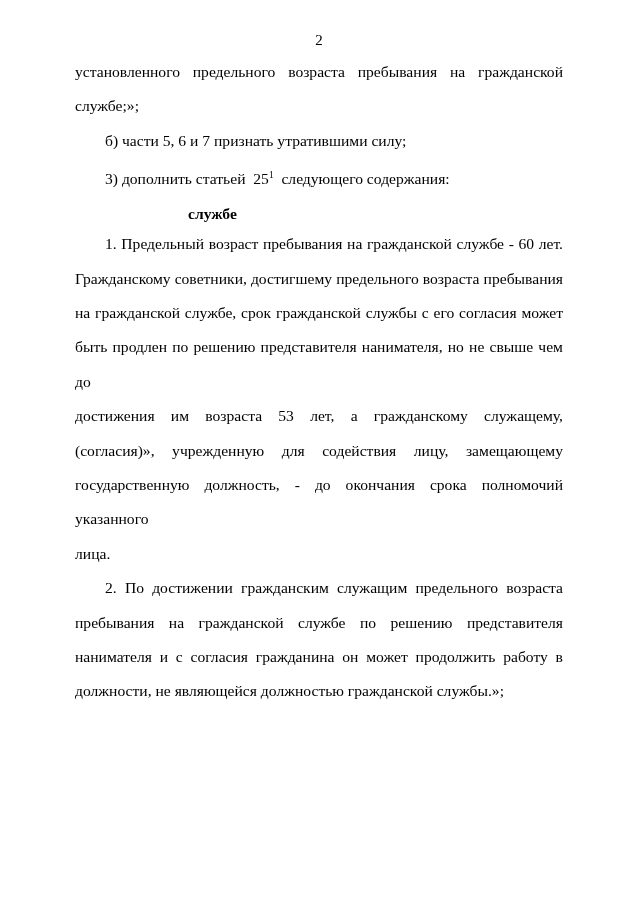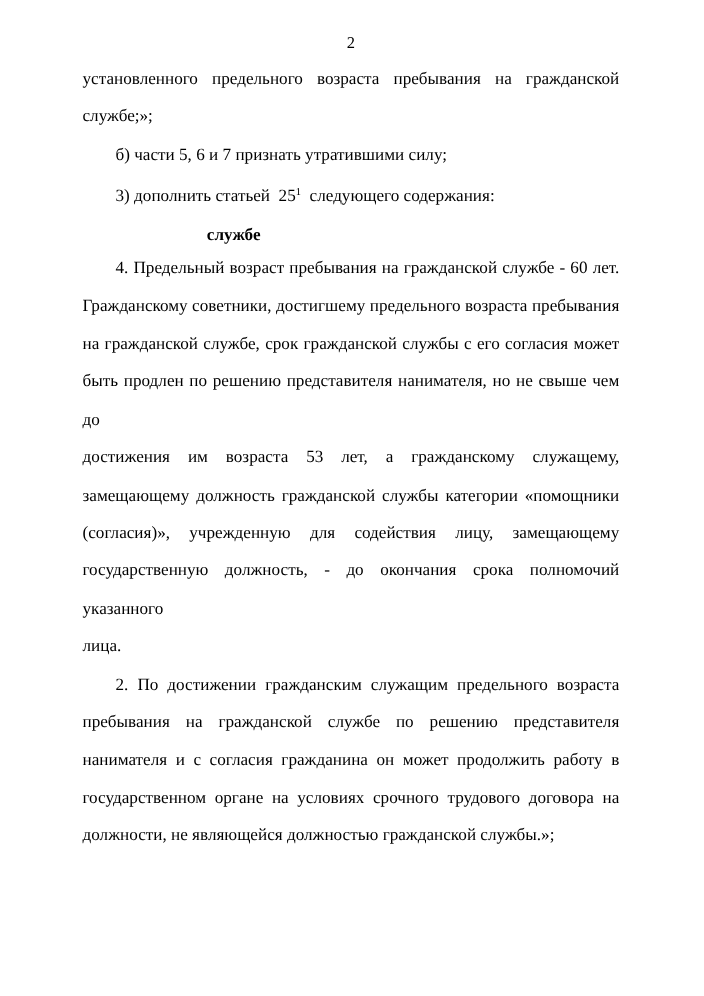--- a/index.html
+++ b/index.html
@@ -86,33 +86,31 @@
 
     <p class="para">
       <span class="ln ind"><span>3) дополнить статьей&nbsp; 25</span><span class="sup">1</span><span>&nbsp; следующего содержания:</span></span>
     </p>
 
     <p class="para heading">
       <span class="ln hl2 b">службе</span>
     </p>
 
     <p class="para">
-      <span class="ln j ind">4. Предельный возраст пребывания на гражданской службе - 60 лет.</span>
+      <span class="ln j ind">1. Предельный возраст пребывания на гражданской службе - 60 лет.</span>
       <span class="ln j">Гражданскому советники, достигшему предельного возраста пребывания</span>
       <span class="ln j">на гражданской службе, срок гражданской службы с его согласия может</span>
       <span class="ln j">быть продлен по решению представителя нанимателя, но не свыше чем до</span>
       <span class="ln j">достижения им возраста 53 лет, а гражданскому служащему,</span>
-      <span class="ln j">замещающему должность гражданской службы категории «помощники</span>
       <span class="ln j">(согласия)», учрежденную для содействия лицу, замещающему</span>
       <span class="ln j">государственную должность, - до окончания срока полномочий указанного</span>
       <span class="ln">лица.</span>
     </p>
 
     <p class="para">
       <span class="ln j ind">2. По достижении гражданским служащим предельного возраста</span>
       <span class="ln j">пребывания на гражданской службе по решению представителя</span>
       <span class="ln j">нанимателя и с согласия гражданина он может продолжить работу в</span>
-      <span class="ln j">государственном органе на условиях срочного трудового договора на</span>
       <span class="ln">должности, не являющейся должностью гражданской службы.»;</span>
     </p>
 
   </div>
 </div>
 
 </body></html>

